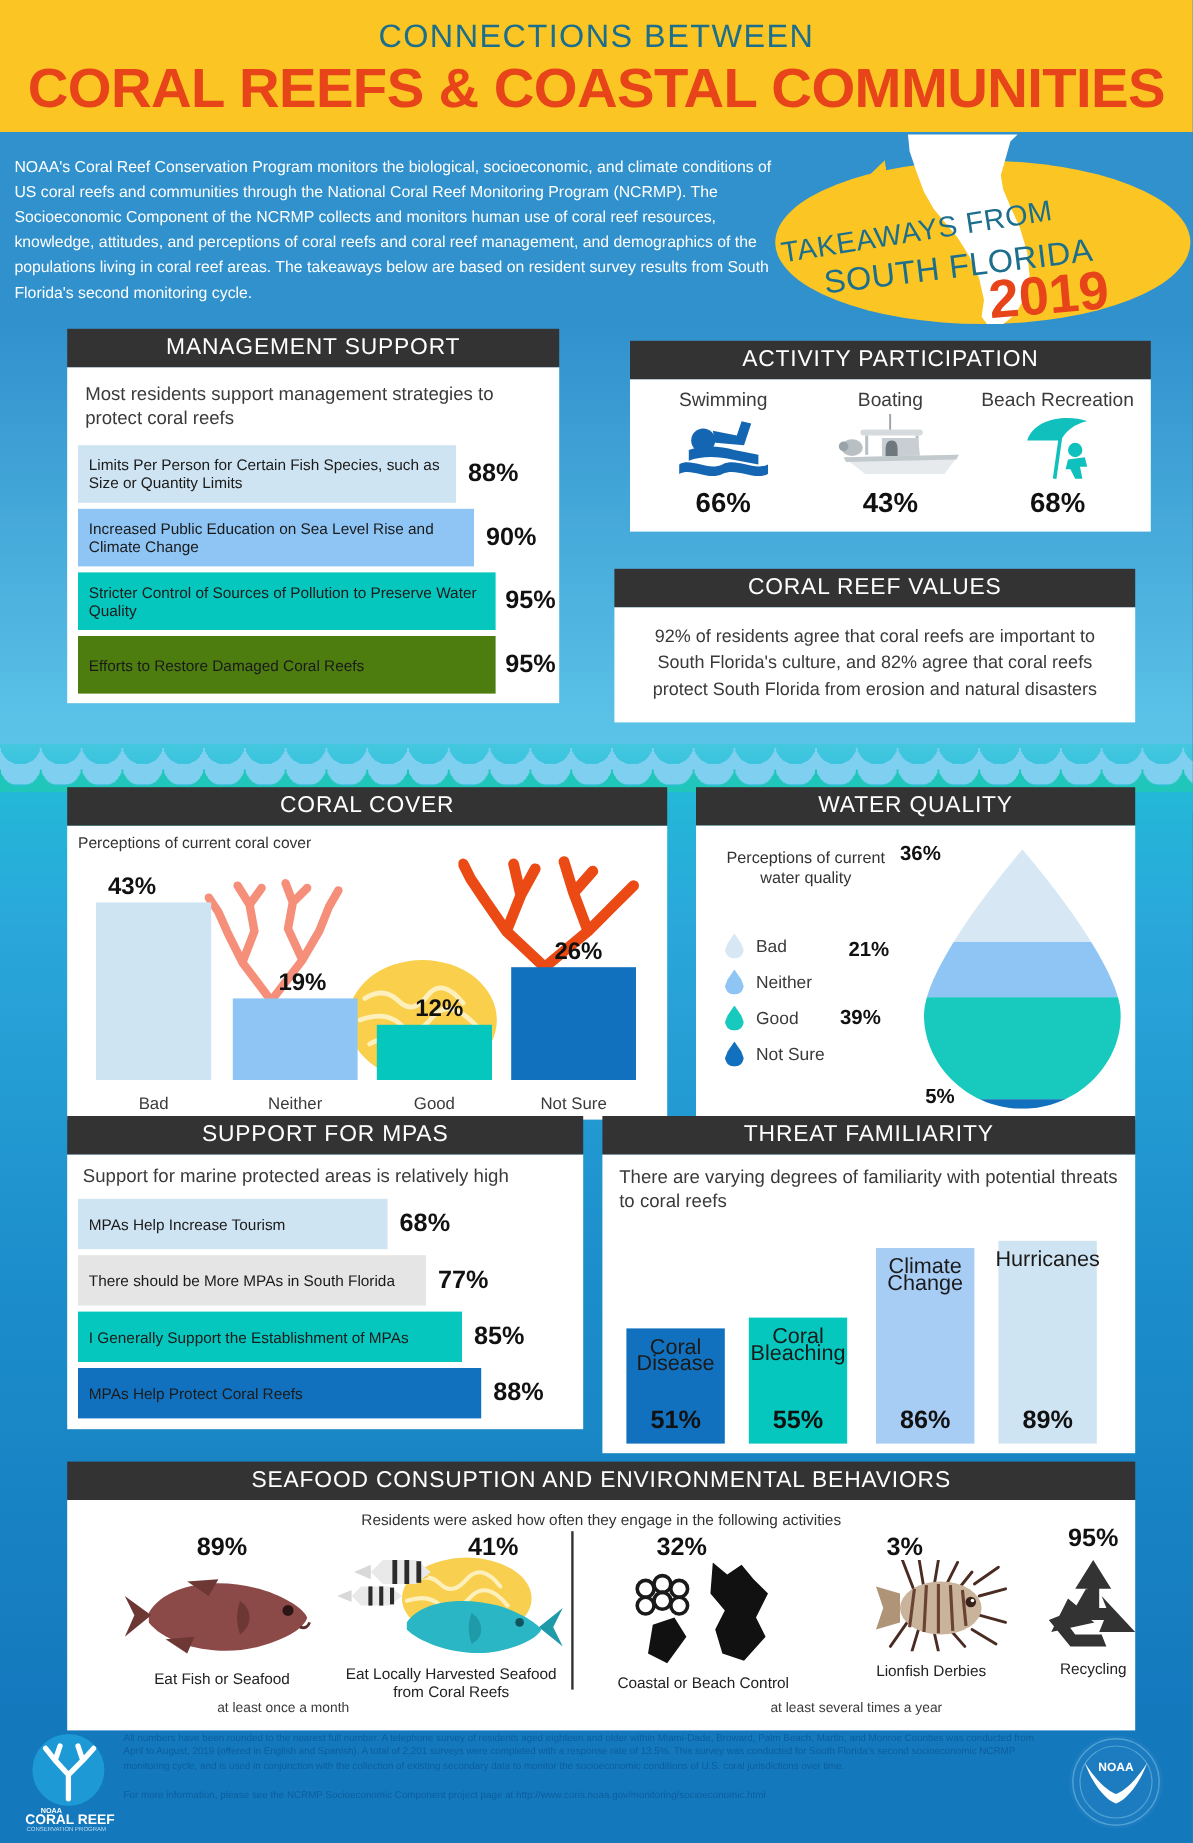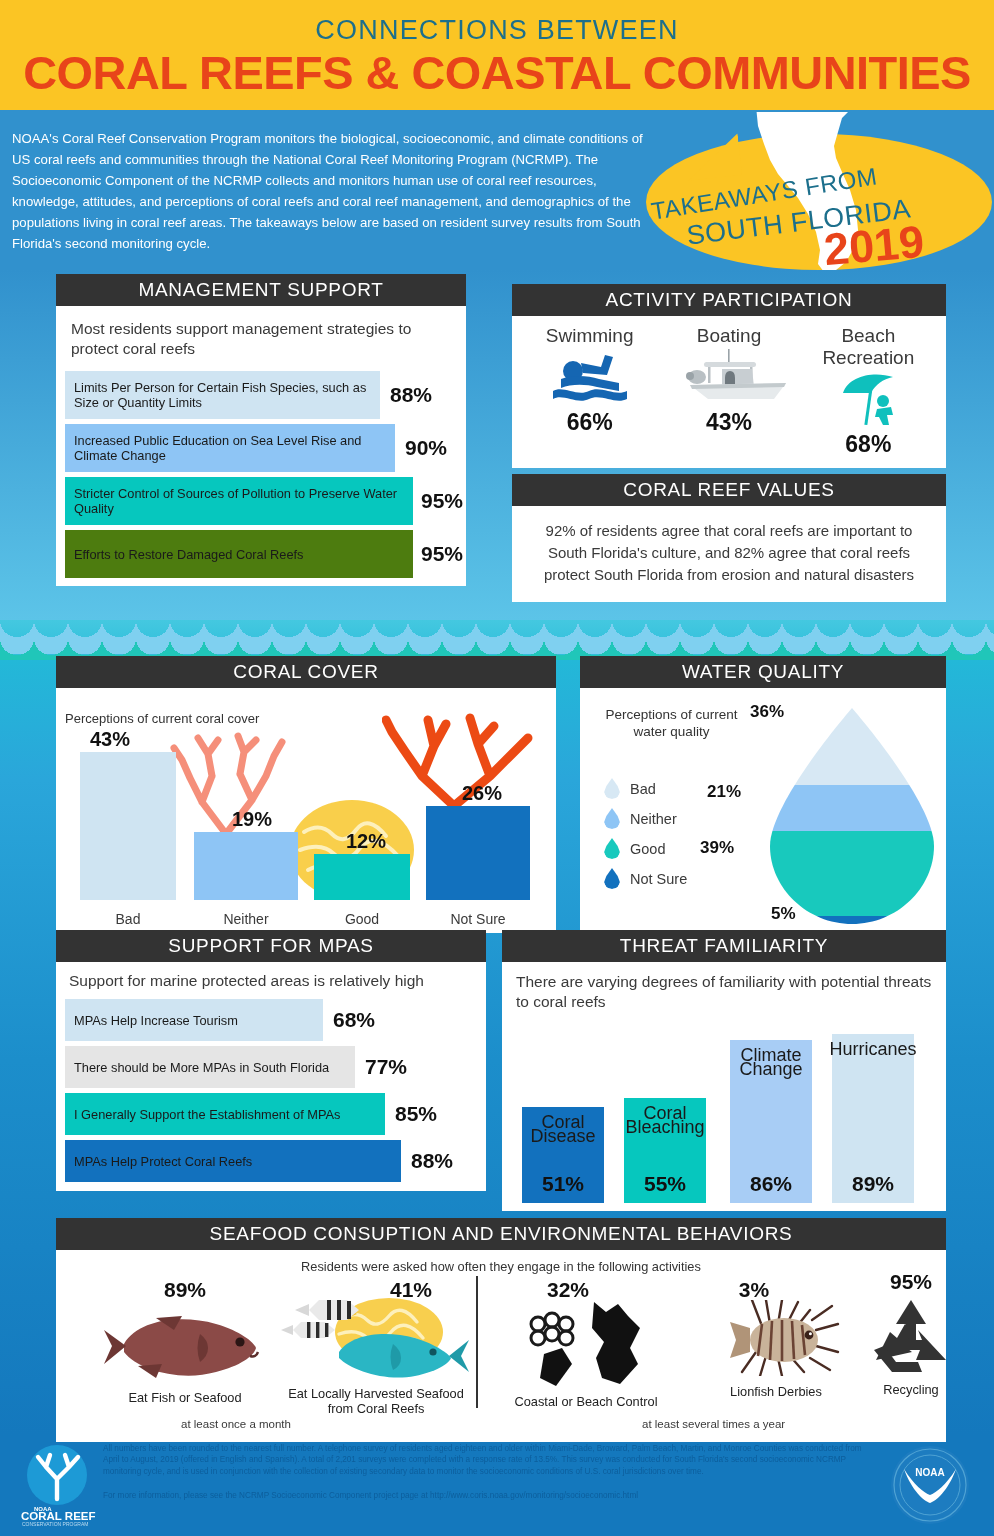--- a/index.html
+++ b/index.html
@@ -126,21 +126,21 @@
   }
   .hbar-label { font-size:12.8px; color:#1a1a1a; line-height:15px; }
   .hbar-pct {
     position:absolute; top:50%; transform:translateY(-50%);
     font-size:21px; font-weight:bold; color:#111;
   }
 
   
   .act-grid { display:flex; }
   .act-col { flex:1; text-align:center; }
-  .act-name { font-size:19px; color:#3a3a3a; }
+  .act-name { font-size:16px; color:#3a3a3a; }
   .act-pct { font-size:23px; font-weight:bold; color:#111; }
 
   
   .cc-area { position:relative; height:245px; }
   .cc-bar { position:absolute; bottom:33px; }
   .cc-pct { position:absolute; font-size:20px; font-weight:bold; color:#111; }
   .cc-axis { position:absolute; bottom:6px; font-size:14px; color:#3a3a3a; text-align:center; }
 
   
   .wq-legend-item { display:flex; align-items:center; margin-bottom:9px; }
@@ -240,21 +240,21 @@
 
     <div class="hbar-row" style="margin-bottom:0;">
       <div class="hbar" style="width:348px; background:#4d7c0f;">
         <div class="hbar-label">Efforts to Restore Damaged Coral Reefs</div>
       </div>
       <div class="hbar-pct" style="left:356px;">95%</div>
     </div>
   </div>
 </div>
 
-<div class="panel" style="left:512px; top:284px; width:434px;">
+<div class="panel" style="left:525px; top:284px; width:434px;">
   <div class="panel-head">ACTIVITY PARTICIPATION</div>
   <div class="panel-body" style="padding:9px 8px 10px 8px;">
     <div class="act-grid">
 
       <div class="act-col">
         <div class="act-name">Swimming</div>
         <svg width="86" height="56" viewBox="0 0 86 56" style="margin:2px 0 0;">
           <circle cx="26" cy="22" r="10" fill="#1566b2"></circle>
           <path fill="#1566b2" d="M34 14 L54 18 L58 6 L66 8 L60 26 L36 24 Z"></path>
           <path fill="#1566b2" d="M14 30 C24 26 40 26 52 30 L72 34 L72 42 L50 38 C38 35 24 35 14 39 Z"></path>
@@ -299,21 +299,21 @@
   <div class="panel-head">CORAL REEF VALUES</div>
   <div class="panel-body" style="padding:14px 16px 16px 16px;">
     <div style="font-size:15px; line-height:22px; color:#3a3a3a; text-align:center;">92% of residents agree that coral reefs are important to South Florida's culture, and 82% agree that coral reefs protect South Florida from erosion and natural disasters</div>
   </div>
 </div>
 
 <div class="panel" style="left:56px; top:656px; width:500px;">
   <div class="panel-head">CORAL COVER</div>
   <div class="panel-body">
     <div class="cc-area">
-      <div style="position:absolute; left:9px; top:23px; font-size:13px; color:#333;">Perceptions of current coral cover</div>
+      <div style="position:absolute; left:9px; top:7px; font-size:13px; color:#333;">Perceptions of current coral cover</div>
 
       <svg style="position:absolute; left:112px; top:36px;" width="120" height="175" viewBox="0 0 120 175">
         <g stroke="#f58f7a" fill="none" stroke-width="7" stroke-linecap="round">
           <path d="M58 175 L58 110 M58 110 L34 78 M58 110 L84 76 M34 78 L22 54 M34 78 L44 52
                    M84 76 L98 52 M84 76 L72 50 M22 54 L14 36 M44 52 L40 30 M98 52 L106 32
                    M72 50 L76 28 M14 36 L6 24 M40 30 L30 14 M40 30 L50 16 M106 32 L114 18
                    M76 28 L70 12 M76 28 L88 16"></path>
         </g>
       </svg>
       <svg style="position:absolute; left:232px; top:100px;" width="128" height="112" viewBox="0 0 128 112">

